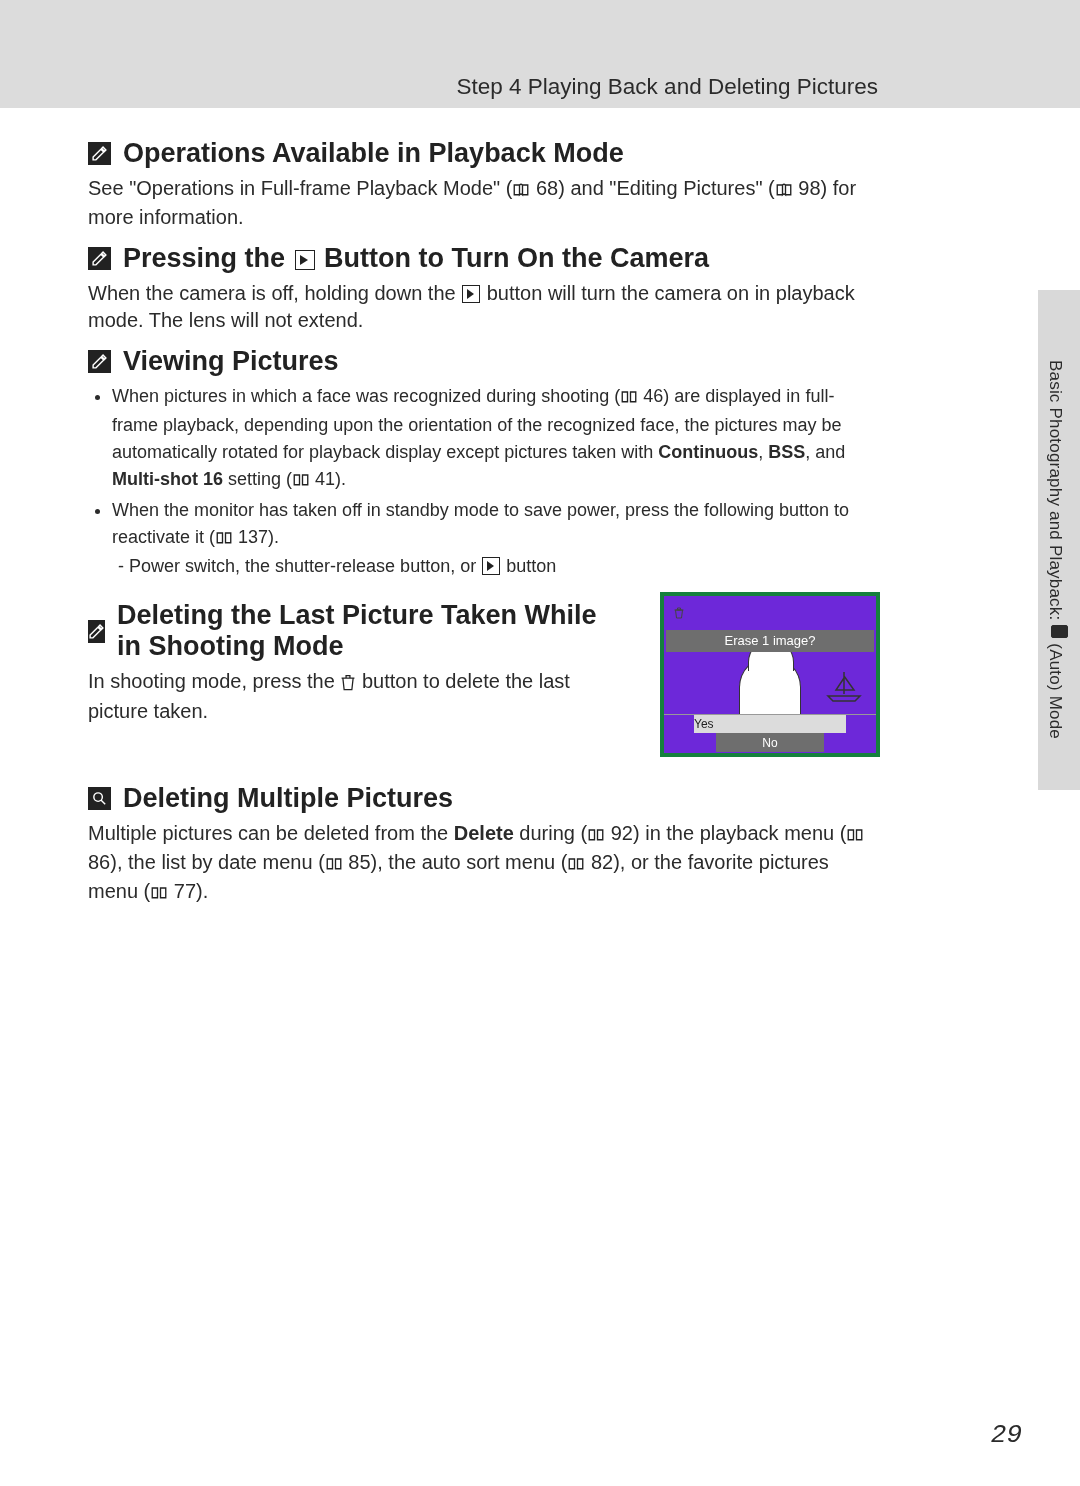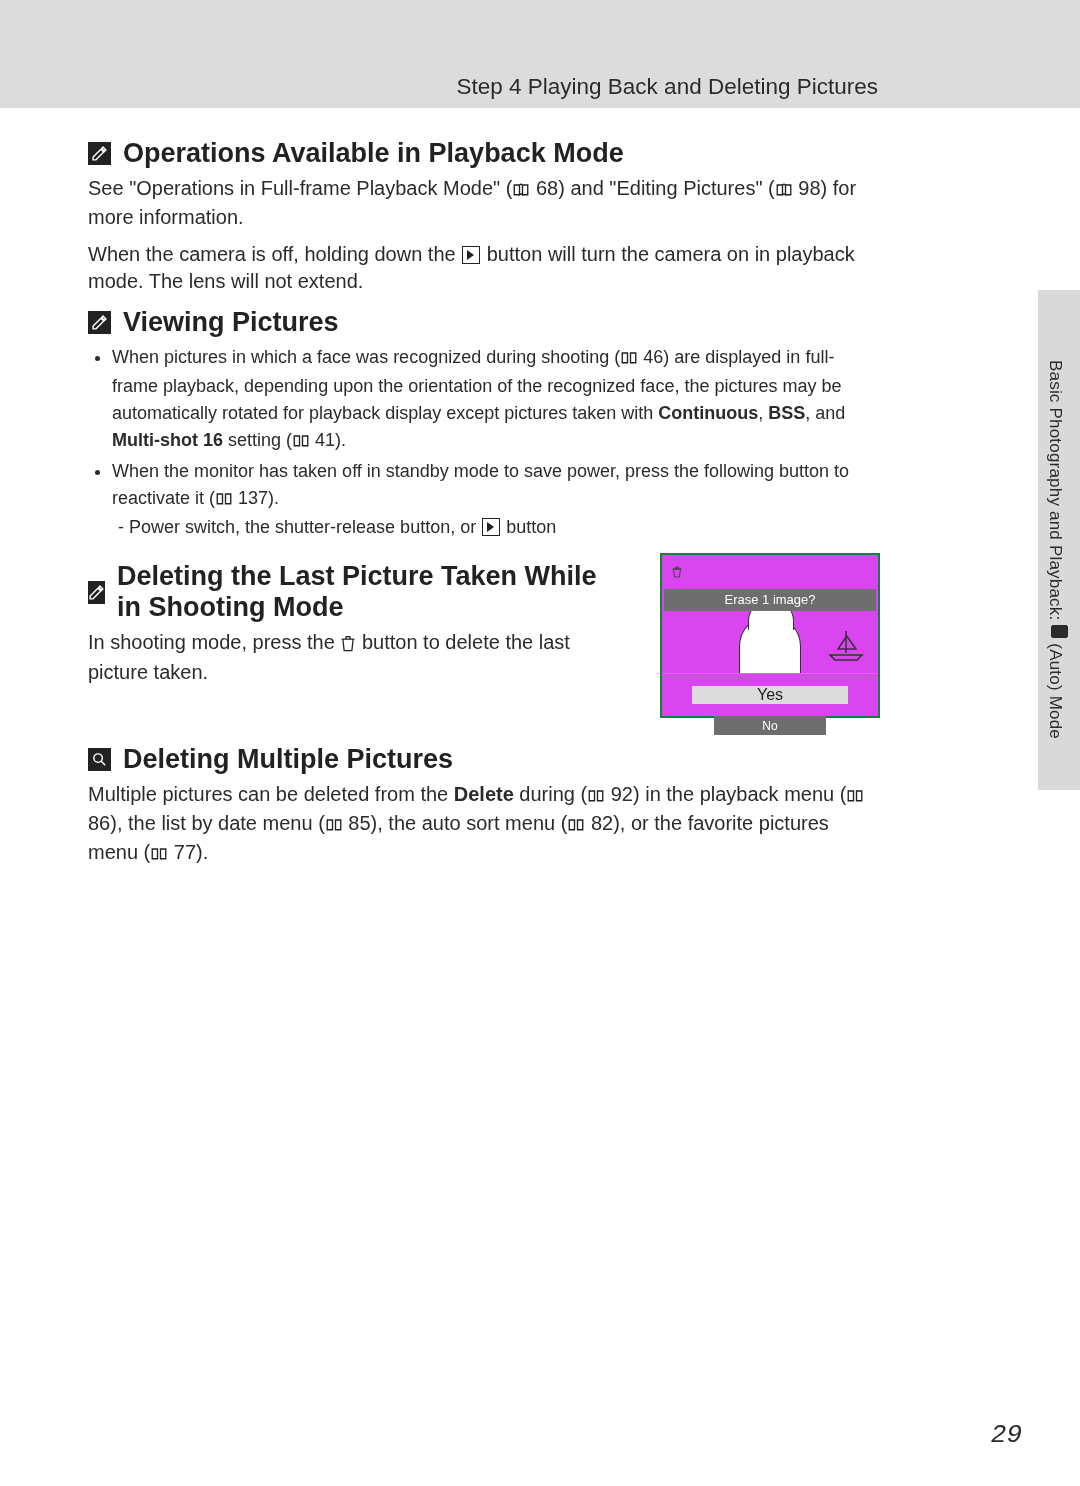--- a/index.html
+++ b/index.html
@@ -19,29 +19,29 @@
   ul{margin:0 0 8px 0;padding-left:24px;}
   li{font-size:18px;line-height:27px;color:#2b2b2b;margin-bottom:2px;}
   .sub{margin-left:6px;}
   .book-icon{display:inline-block;vertical-align:-2px;}
   .play-box{display:inline-block;width:16px;height:16px;border:1.6px solid #222;vertical-align:-3px;margin:0 1px;position:relative;}
   .play-box::after{content:"";position:absolute;left:4px;top:3px;border-left:7px solid #222;border-top:5px solid transparent;border-bottom:5px solid transparent;}
   .trash-icon{display:inline-block;vertical-align:-3px;}
   b{font-weight:700;}
   .two-col{display:flex;gap:39px;align-items:flex-start;}
   .two-col .txt{flex:1;}
-  .camera-screen{width:220px;height:165px;border:2px solid #15803d;background:#d946ef;font-size:13px;position:relative;box-sizing:border-box;margin-top:4px;}
+  .camera-screen{width:220px;height:165px;border:4px solid #15803d;background:#6d28d9;font-size:13px;position:relative;box-sizing:border-box;margin-top:4px;}
   .cs-top{height:34px;display:flex;align-items:center;padding-left:8px;}
   .cs-trash{width:14px;height:14px;}
   .cs-bar{background:#6e6e6e;color:#fff;text-align:center;height:22px;line-height:22px;margin:0 2px;}
   .cs-mid{height:62px;position:relative;overflow:hidden;border-bottom:1px solid #999;display:flex;align-items:flex-end;justify-content:center;}
   .face{width:60px;height:56px;border:1.5px solid #333;border-top-left-radius:30px;border-top-right-radius:30px;border-bottom:none;margin-bottom:0;position:relative;background:#fff;}
   .face::before{content:"";position:absolute;left:8px;top:-18px;width:44px;height:30px;border:1.5px solid #333;border-bottom:none;border-radius:22px 22px 0 0;background:#fff;}
   .boat{position:absolute;right:12px;top:18px;}
-  .cs-yes{background:#dcdcdc;text-align:center;height:18px;line-height:18px;margin:12px 30px;font-size:16px;}
+  .cs-yes{background:#dcdcdc;height:18px;line-height:18px;margin:0 30px;font-size:12px;}
   .cs-no{background:#6e6e6e;color:#fff;text-align:center;height:19px;line-height:20px;margin:0 52px;font-size:12px;}
   .page-num{position:absolute;right:58px;bottom:36px;font-size:26px;font-style:italic;color:#2b2b2b;font-family:Liberation Mono, monospace;}
   .play-box-title{display:inline-block;width:18px;height:18px;border:1.8px solid #222;vertical-align:-3px;margin:0 2px;position:relative;}
   .play-box-title::after{content:"";position:absolute;left:4.5px;top:3.5px;border-left:8px solid #222;border-top:5.5px solid transparent;border-bottom:5.5px solid transparent;}
 </style>
 </head>
 <body>
 
 <div class="page">
 
@@ -65,20 +65,30 @@
       <span class="sect-title">Operations Available in Playback Mode</span>
     </div>
     <p>
       <span>See "Operations in Full-frame Playback Mode" (</span><span class="book-icon"><svg width="18" height="15" viewBox="0 0 24 20">
             <path d="M3 4h7v13H3z M14 4h7v13h-7z M10 4c0 0 2-2 4 0v13c-2-2-4 0-4 0z" fill="none" stroke="#222" stroke-width="1.8"></path>
           </svg></span><span> 68) and "Editing Pictures" (</span><span class="book-icon"><svg width="18" height="15" viewBox="0 0 24 20">
             <path d="M3 4h7v13H3z M14 4h7v13h-7z M10 4c0 0 2-2 4 0v13c-2-2-4 0-4 0z" fill="none" stroke="#222" stroke-width="1.8"></path>
           </svg></span><span> 98) for more information.</span>
     </p>
 
+    <div class="sect-head">
+      <span class="note-icon">
+        <svg viewBox="0 0 24 24">
+            <path d="M3 17l11-11 4 4L7 21H3z M15 5l2-2 4 4-2 2z" fill="none" stroke="#fff" stroke-width="2"></path>
+          </svg>
+      </span>
+      <span class="sect-title">
+        <span>Pressing the </span><span class="play-box-title"></span><span> Button to Turn On the Camera</span>
+      </span>
+    </div>
     <p>
       <span>When the camera is off, holding down the </span><span class="play-box"></span><span> button will turn the camera on in playback mode. The lens will not extend.</span>
     </p>
 
     <div class="sect-head">
       <span class="note-icon">
         <svg viewBox="0 0 24 24">
             <path d="M3 17l11-11 4 4L7 21H3z M15 5l2-2 4 4-2 2z" fill="none" stroke="#fff" stroke-width="2"></path>
           </svg>
       </span>

